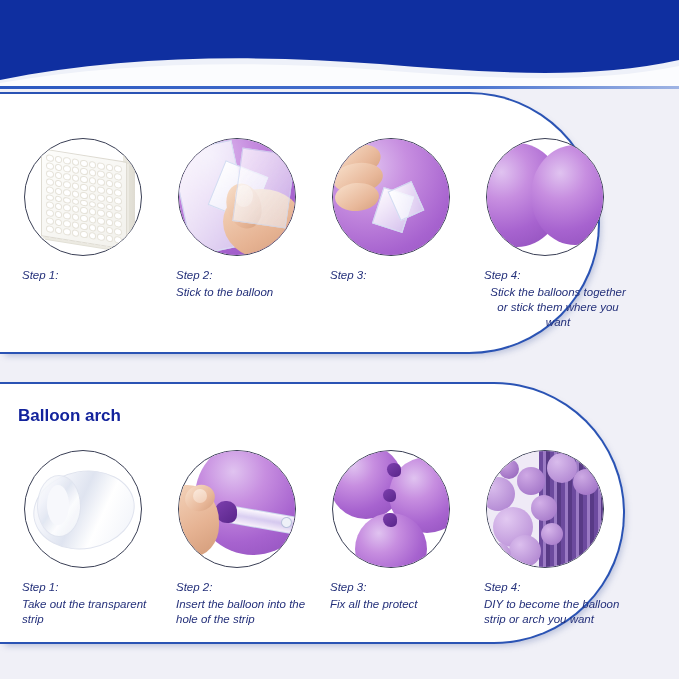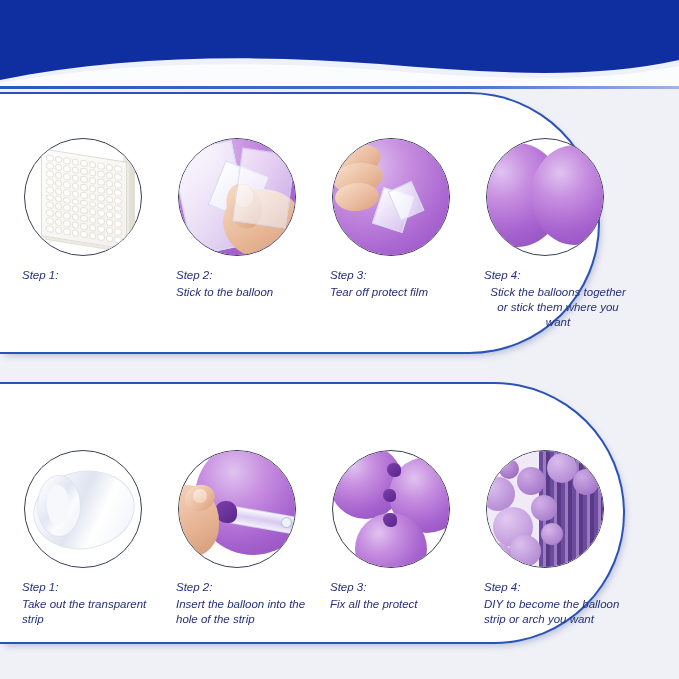--- a/index.html
+++ b/index.html
@@ -285,21 +285,20 @@
             <div class="balloon" style="left:-14px;top:-14px;width:146px;height:146px;"></div>
             <div class="finger" style="left:2px;top:6px;width:46px;height:30px;transform:rotate(-14deg);"></div>
             <div class="finger" style="left:0px;top:24px;width:50px;height:30px;transform:rotate(-8deg);"></div>
             <div class="finger" style="left:2px;top:44px;width:44px;height:28px;transform:rotate(-4deg);"></div>
             <div class="film" style="left:44px;top:52px;width:30px;height:36px;transform:rotate(18deg);"></div>
             <div class="film" style="left:60px;top:46px;width:24px;height:30px;transform:rotate(-24deg);"></div>
           </div>
         </div>
         <div class="caption">
           <div class="step-title">Step 3:</div>
-          <div class="step-desc">Tear off  protect film</div>
         </div>
       </div>
 
       <div class="step" style="left:480px;top:44px;">
         <div class="circle">
           <div class="ph">
             <div class="balloon" style="left:-16px;top:4px;width:92px;height:104px;"></div>
             <div class="balloon" style="left:44px;top:6px;width:88px;height:100px;"></div>
           </div>
         </div>
@@ -307,20 +306,21 @@
           <div class="step-title">Step 4:</div>
           <div class="step-desc" style="white-space:pre-line;text-align:center;">Stick the balloons together
 or stick them where you want</div>
         </div>
       </div>
 
     </div>
   </div>
 
   <div class="panel two">
+    <div class="section-title">Balloon arch</div>
     <div class="steps">
 
       <div class="step" style="left:18px;top:66px;">
         <div class="circle">
           <div class="ph">
             <div class="tape-roll" style="left:8px;top:20px;width:100px;height:76px;transform:rotate(-10deg);"></div>
             <div class="tape-roll" style="left:12px;top:24px;width:42px;height:60px;opacity:.85;"></div>
             <div style="position:absolute;left:22px;top:34px;width:22px;height:40px;border-radius:50%;background:#f7f8fc;"></div>
           </div>
         </div>

